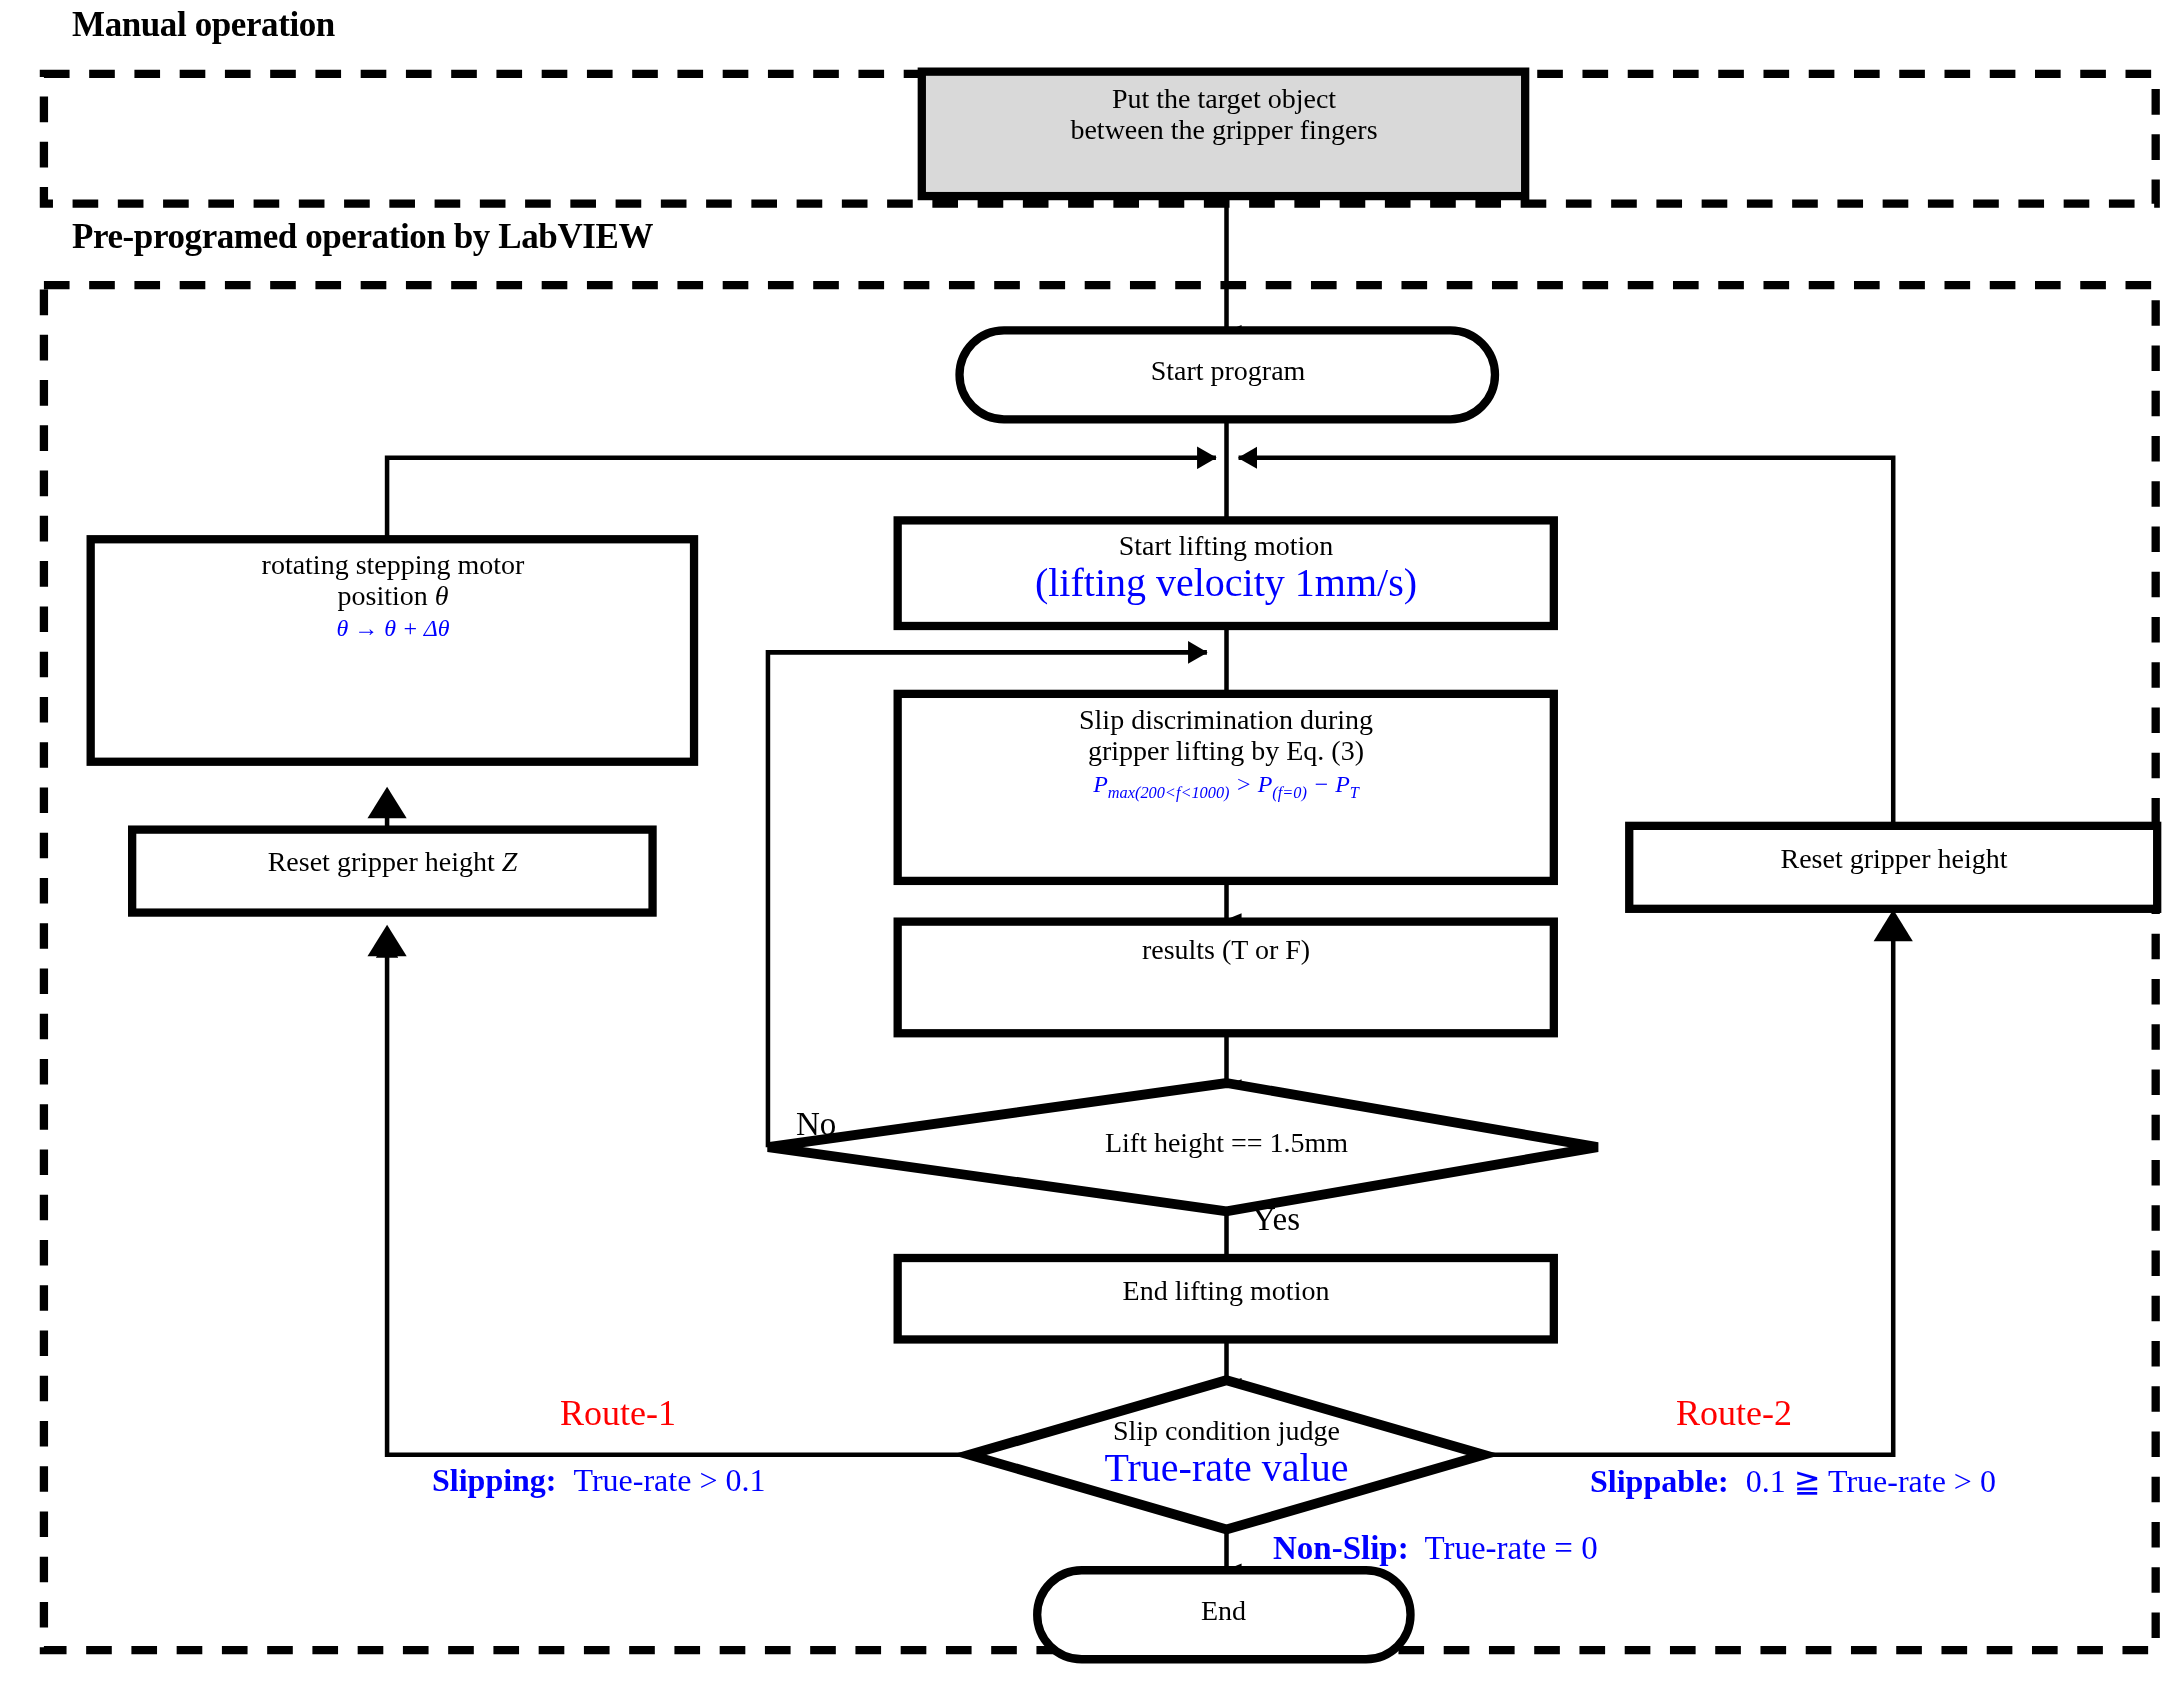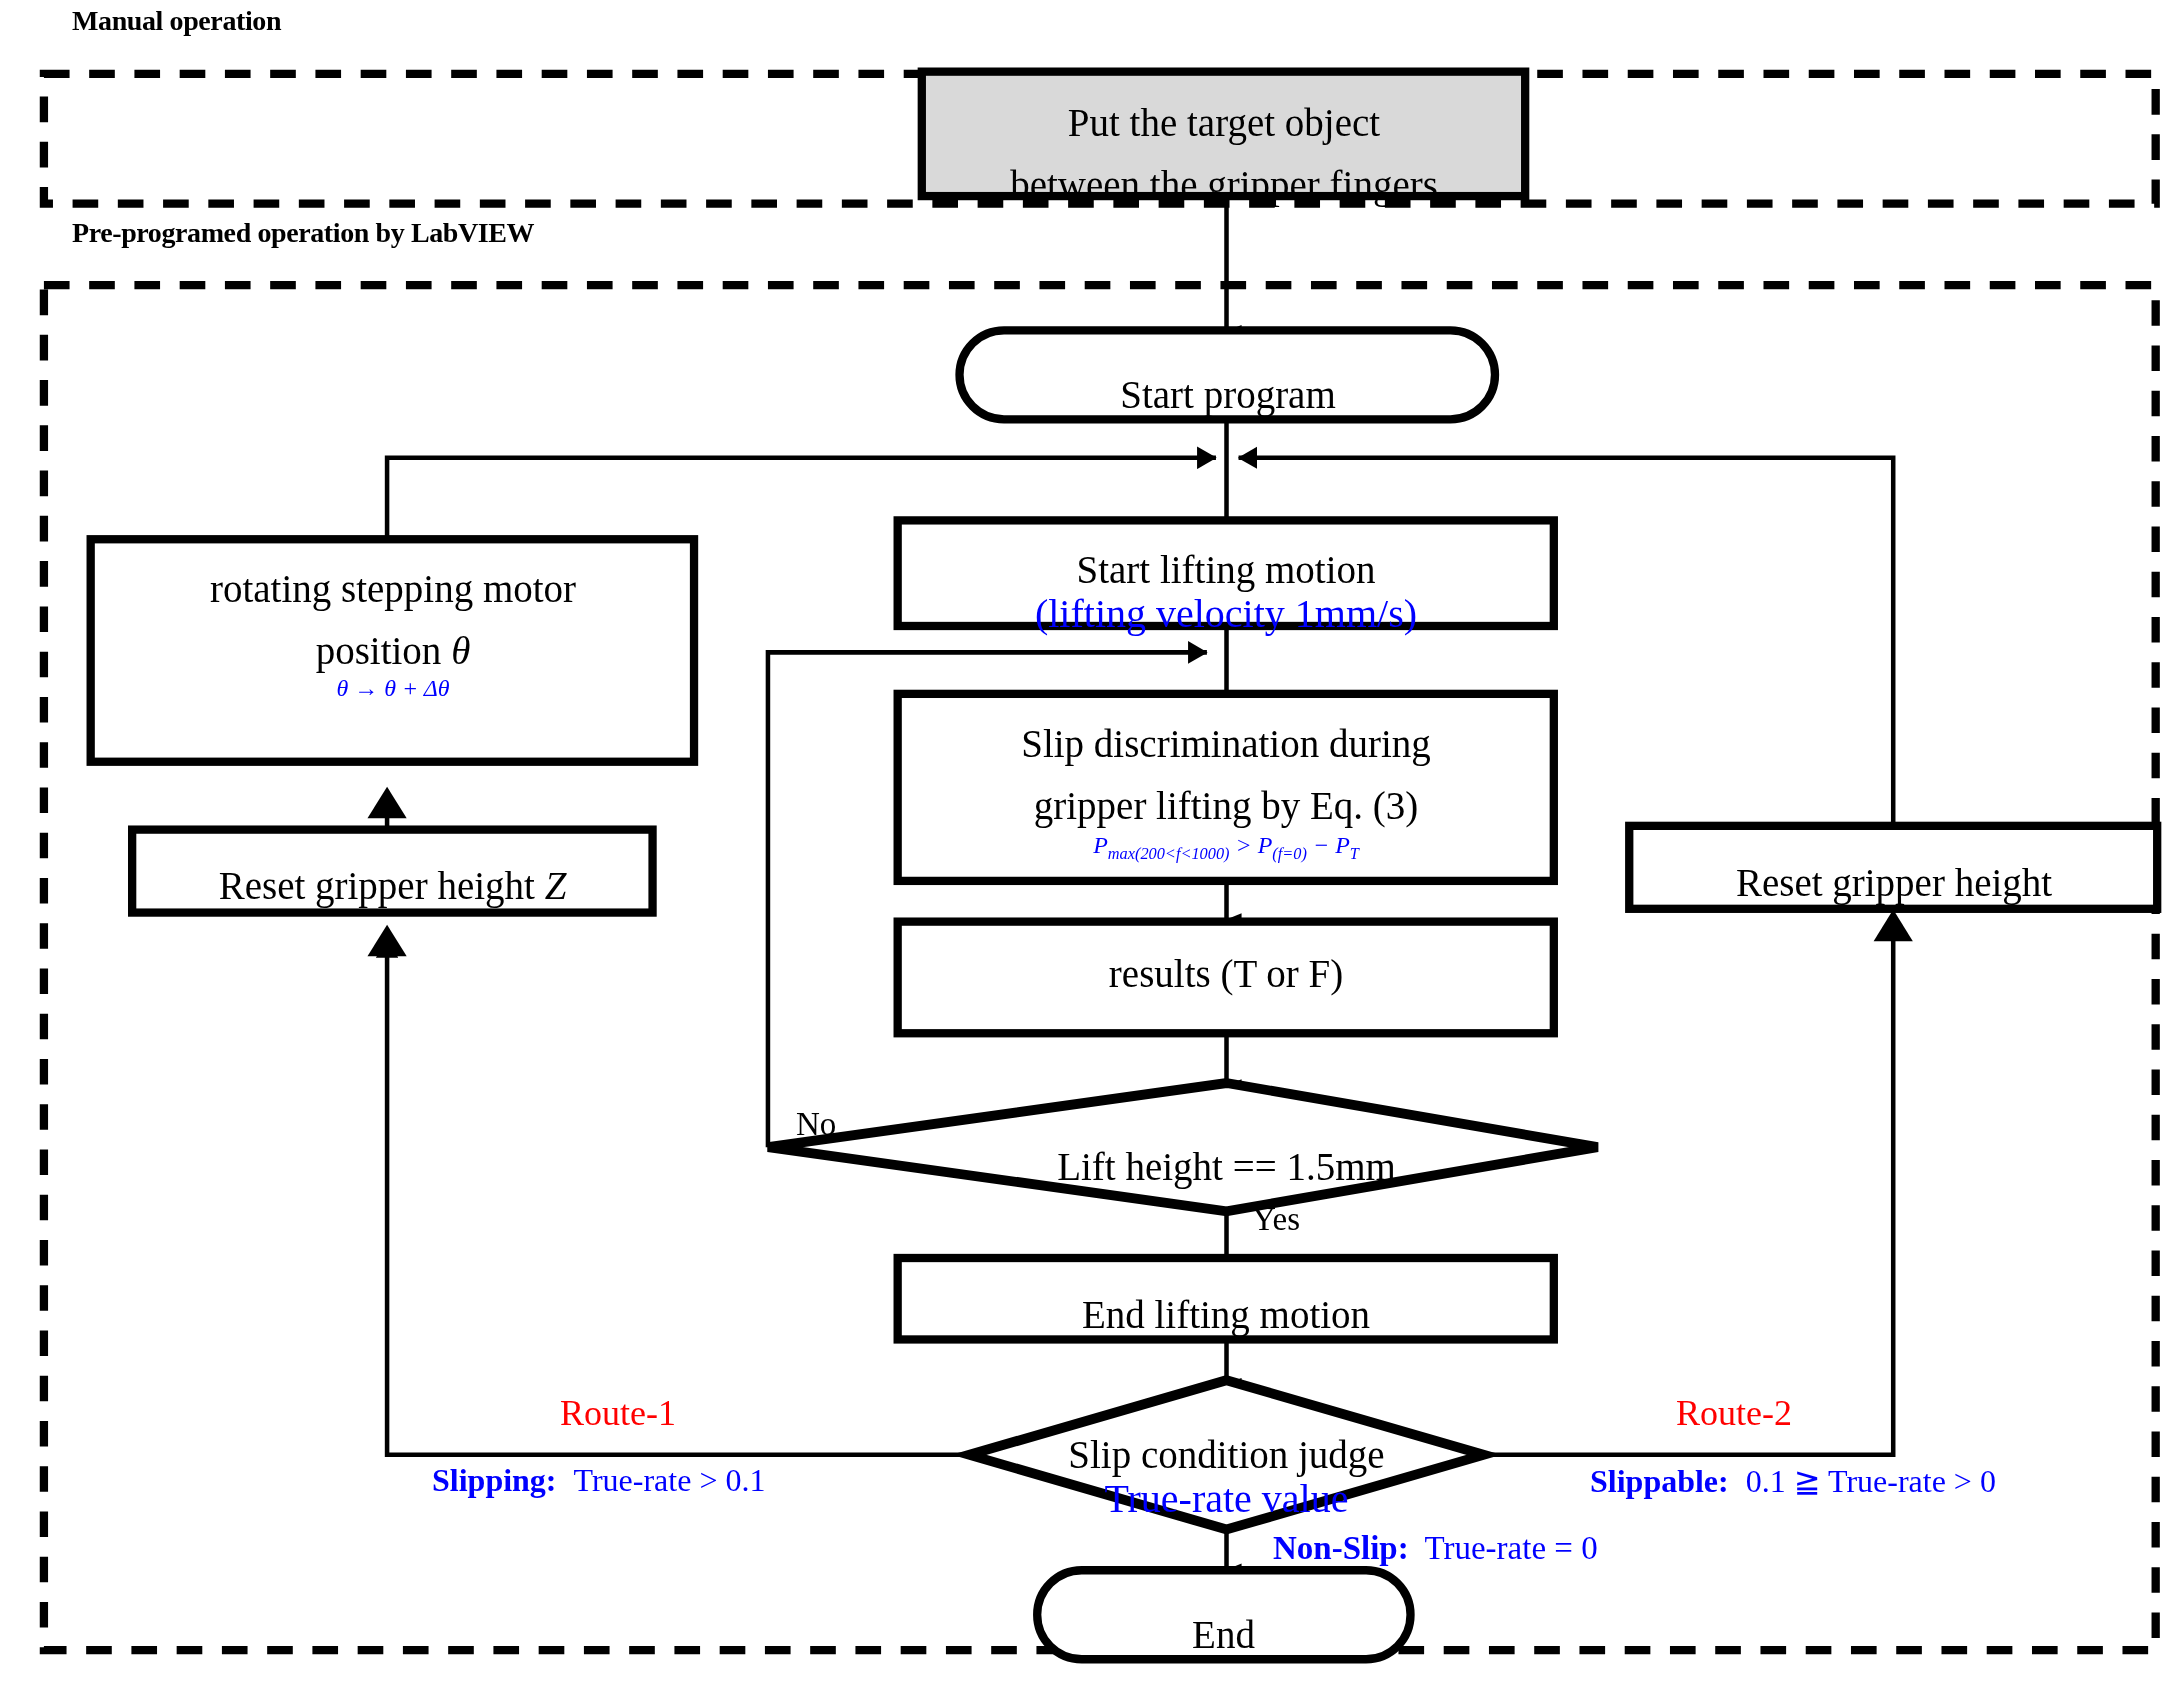--- a/index.html
+++ b/index.html
@@ -21,35 +21,35 @@
     position: absolute;
     left: 0;
     top: 0;
     width: 2183px;
     height: 1706px;
   }
   .grp-label {
     position: absolute;
     font-family: "Liberation Serif", serif;
     font-weight: bold;
-    font-size: 28px;
+    font-size: 35px;
     color: #000;
     white-space: nowrap;
     letter-spacing: -0.4px;
   }
   .node-text {
     position: absolute;
     text-align: center;
     font-family: "Liberation Serif", serif;
     color: #000000;
     line-height: 1.12;
     white-space: nowrap;
     pointer-events: none;
   }
-  .t-main { font-size: 39px; margin-top: 18px; }
+  .t-main { font-size: 28px; }
   .t-blue { color: #0000ff; font-size: 40px; }
   .t-eq   { color: #0000ff; font-size: 24px; font-style: italic; font-family: "Liberation Serif", serif; }
   .edge-label {
     position: absolute;
     font-family: "Liberation Serif", serif;
     font-size: 33px;
     color: #000;
     white-space: nowrap;
   }
   .route-label {

